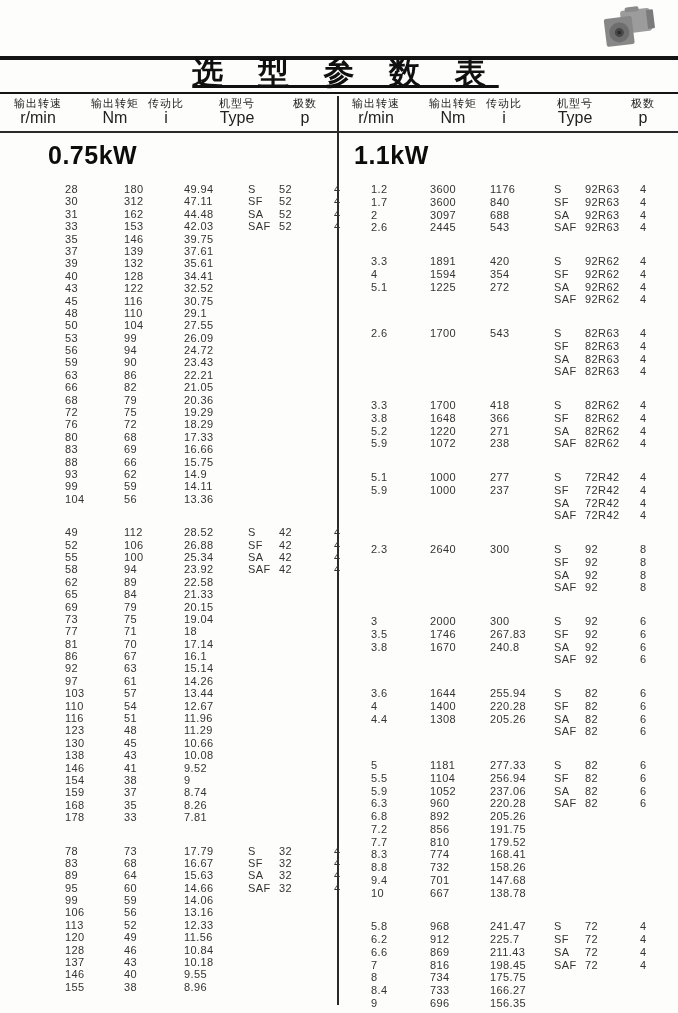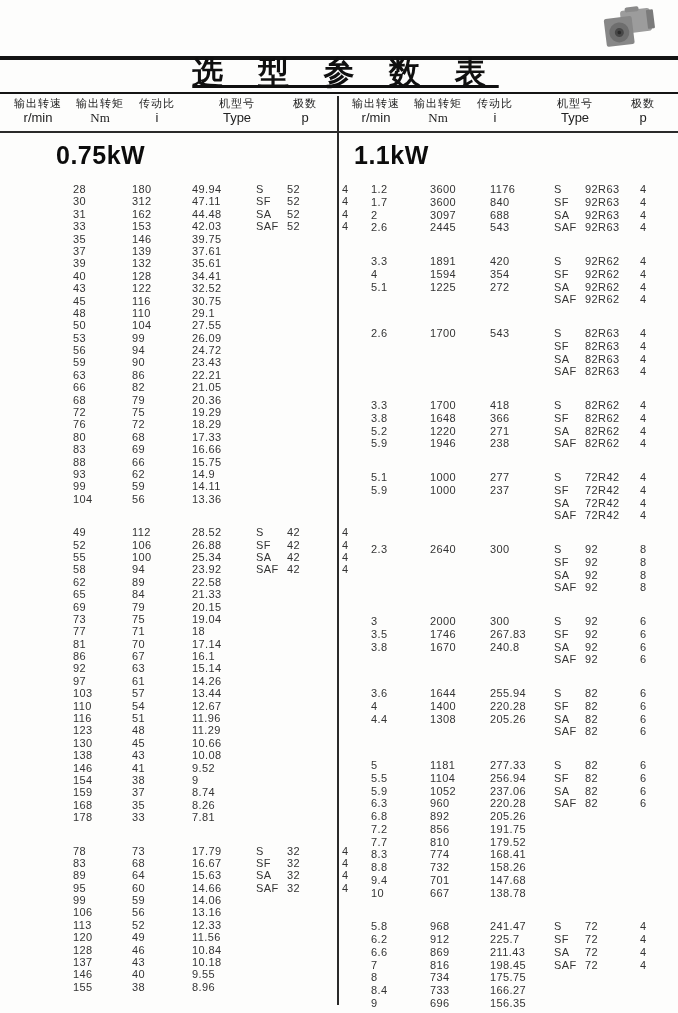--- a/index.html
+++ b/index.html
@@ -27,25 +27,25 @@
   .title{
     position:absolute;top:55px;left:0;width:678px;height:36px;
     text-align:center;font-size:31px;font-weight:bold;color:#101010;
     letter-spacing:13px;line-height:36px;white-space:nowrap;text-indent:13px;text-decoration:underline;
   }
   
   .header-group{position:absolute;top:96px;width:385px;height:35px;}
   .hg-left{left:0;} .hg-right{left:338px;}
   .hcell{position:absolute;top:0;width:64px;text-align:center;}
   .hcell .hlabel{font-size:11px;color:#222;line-height:15px;letter-spacing:1px;white-space:nowrap;}
-  .hcell .hunit{font-size:13px;color:#222;line-height:14px;}
-  .h1{left:6px;} .h2{left:68px;font-family:Liberation Serif, serif;} .h3{left:125px;} .h4{left:205px;text-align:center;} .h5{left:273px;}
+  .hcell .hunit{font-size:16px;color:#222;line-height:14px;}
+  .h1{left:6px;} .h2{left:83px;} .h3{left:134px;} .h4{left:205px;text-align:center;} .h5{left:273px;}
   
   .section{position:absolute;top:133px;width:337px;}
-  .section-left{left:16px;padding-left:24px;}
+  .section-left{left:8px;padding-left:24px;}
   .section-right{left:338px;}
   .power{
     font-size:25px;font-weight:bold;color:#0c0c0c;
     margin:7px 0 13px 16px;line-height:30px;letter-spacing:0.5px;
   }
   .block{margin-bottom:21px;}
   .row{position:relative;}
   .section-left  .row{height:12.4px;}
   .section-right .row{height:12.75px;}
   .cell{
@@ -602,21 +602,21 @@
           <div class="row">
             <span class="cell c-speed">5.2</span>
             <span class="cell c-torque">1220</span>
             <span class="cell c-ratio">271</span>
             <span class="cell c-prefix">SA</span>
             <span class="cell c-size">82R62</span>
             <span class="cell c-poles">4</span>
           </div>
           <div class="row">
             <span class="cell c-speed">5.9</span>
-            <span class="cell c-torque">1946</span>
+            <span class="cell c-torque">1072</span>
             <span class="cell c-ratio">238</span>
             <span class="cell c-prefix">SAF</span>
             <span class="cell c-size">82R62</span>
             <span class="cell c-poles">4</span>
           </div>
         </div>
         <div class="block">
           <div class="row">
             <span class="cell c-speed">5.1</span>
             <span class="cell c-torque">1000</span>

